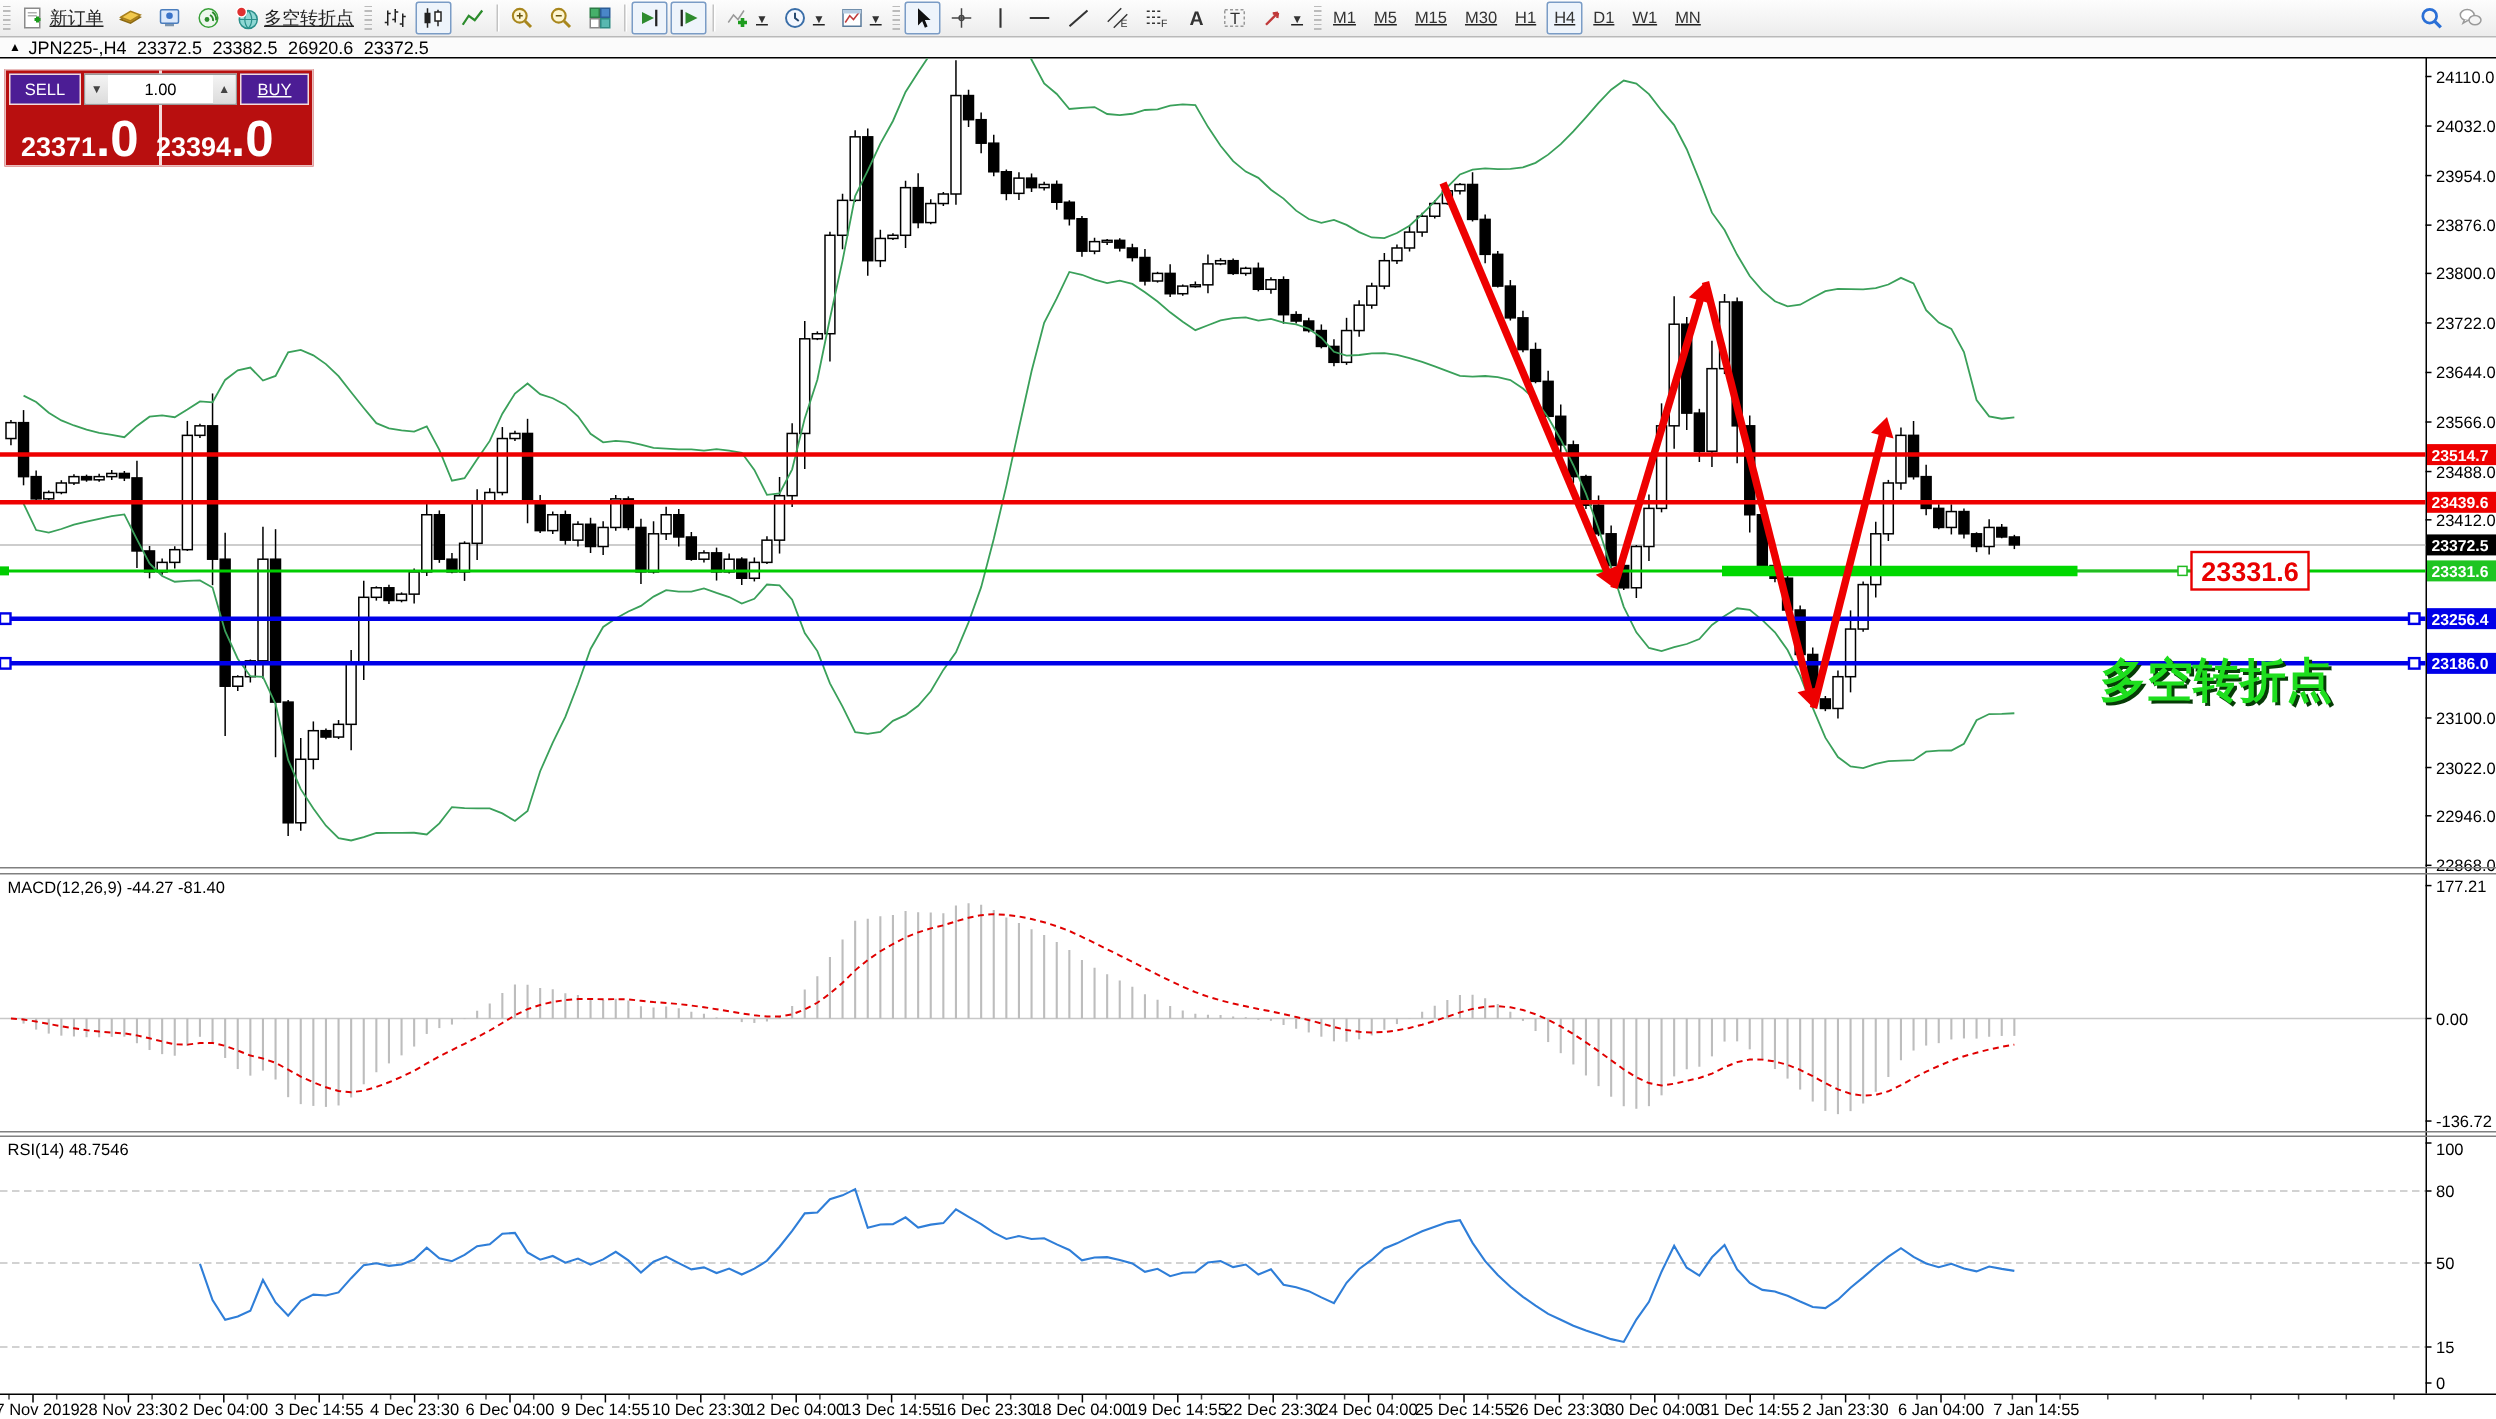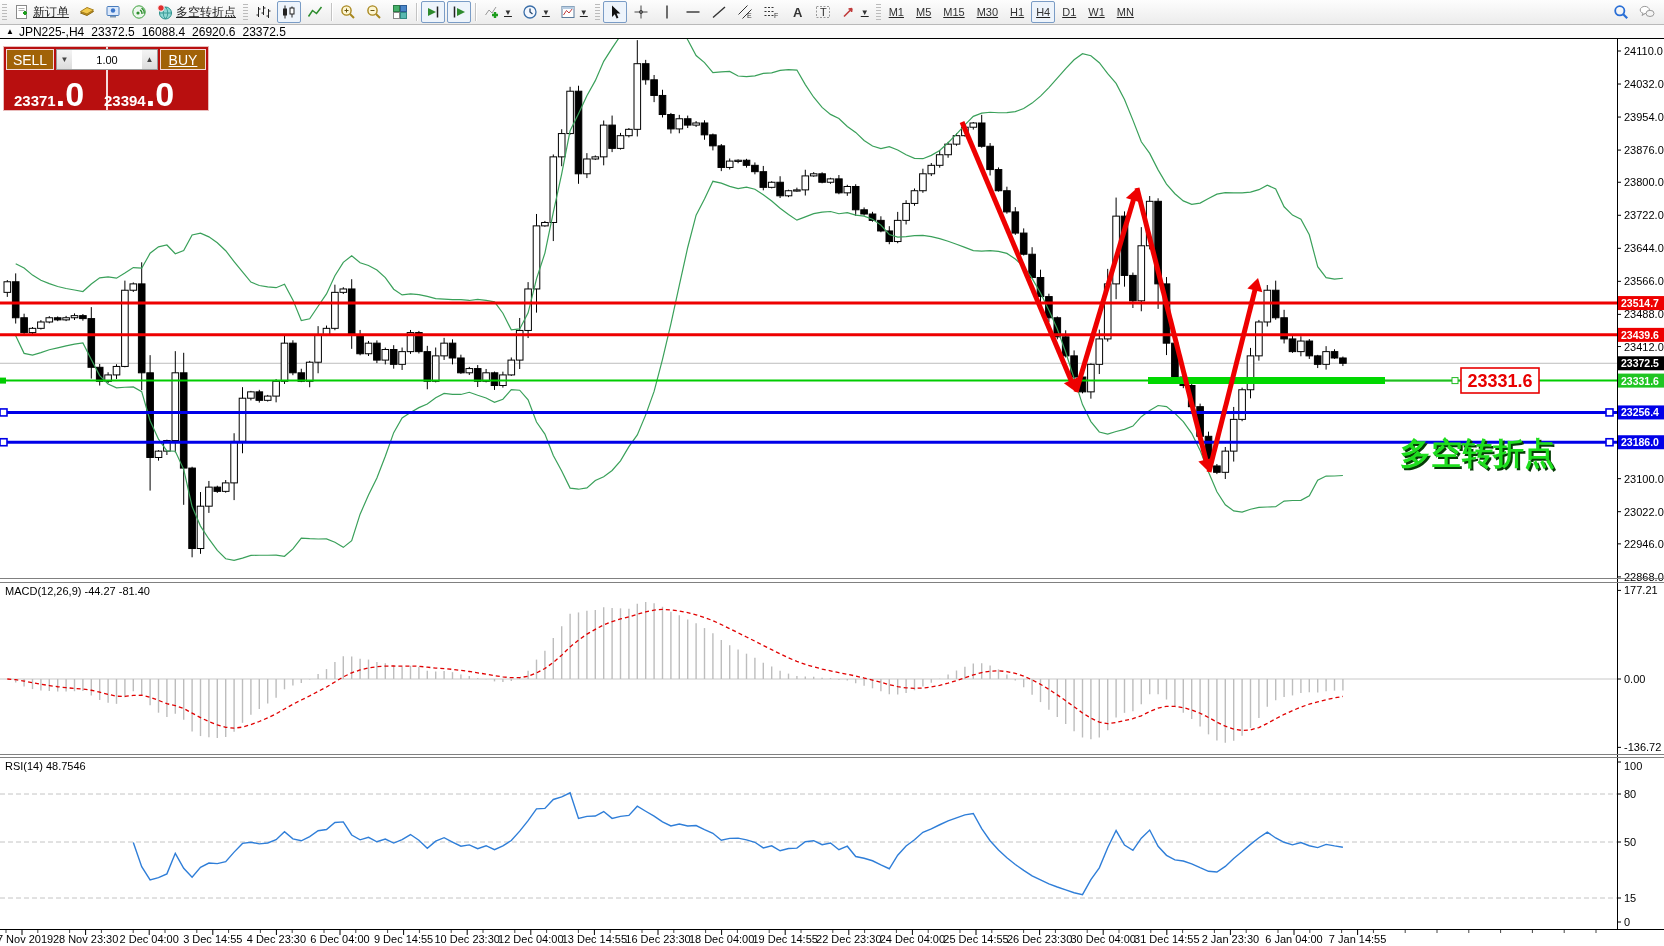--- a/index.html
+++ b/index.html
@@ -21,30 +21,30 @@
   
   #titlerow{position:absolute;left:0;top:25px;width:1664px;height:13px;background:#fbfbfb;
     font-size:12px;color:#000;display:flex;align-items:center;z-index:20;}
   #titlerow .tri{font-size:8px;margin:0 5px 0 6px;}
   #titlerow span{margin-right:7px;}
   
   #oneclick{position:absolute;left:3px;top:46px;width:204px;height:63px;background:#b80f0f;
     border:1px solid #e9bcbc;z-index:25;color:#fff;}
   #oneclick .divider{position:absolute;left:102px;top:0;width:2px;height:63px;background:rgba(255,255,255,.85);}
   #oc-top{position:absolute;left:2px;top:2px;right:2px;height:21px;display:flex;}
-  .ocbtn{background:#a16207;border:1px solid #f3dada;color:#fff;font-size:14px;
+  .ocbtn{background:#4c1d95;border:1px solid #f3dada;color:#fff;font-size:11px;
     display:flex;align-items:center;justify-content:center;cursor:pointer;}
   #sellbtn{width:46px;margin-right:2px;}
   #buybtn{width:44px;margin-left:2px;text-decoration:underline;}
   #spinner{flex:1;display:flex;border:1px solid #9a9a9a;background:#fff;}
   .spinbtn{width:15px;background:linear-gradient(#f4f4f4,#dcdcdc);color:#444;font-size:8px;
     display:flex;align-items:center;justify-content:center;cursor:pointer;}
   #volume{flex:1;color:#000;font-size:11px;display:flex;align-items:center;justify-content:center;}
   .ocprice{position:absolute;bottom:1px;display:flex;align-items:baseline;color:#fff;font-weight:bold;}
-  .ocprice .small{font-size:15px;letter-spacing:0;}
+  .ocprice .small{font-size:18px;letter-spacing:0;}
   .ocprice .big{font-size:34px;line-height:30px;}
   #sellprice{left:10px;}
   #buyprice{left:100px;}
   svg text{font-family:"Liberation Sans",sans-serif;}
 </style>
 </head>
 <body>
 <div id="stage">
 
   <div id="toolbar">
@@ -315,21 +315,21 @@
             </svg>
           </span>
         </div>
       </div>
     </div>
 
   <div id="titlerow">
     <span class="tri">▲</span>
     <span>JPN225-,H4</span>
     <span>23372.5</span>
-    <span>16088.4</span>
+    <span>23382.5</span>
     <span>26920.6</span>
     <span>23372.5</span>
   </div>
 
   <div id="oneclick">
     <div class="divider"></div>
     <div id="oc-top">
       <div id="sellbtn" class="ocbtn">SELL</div>
       <div id="spinner">
         <div class="spinbtn">▼</div>

